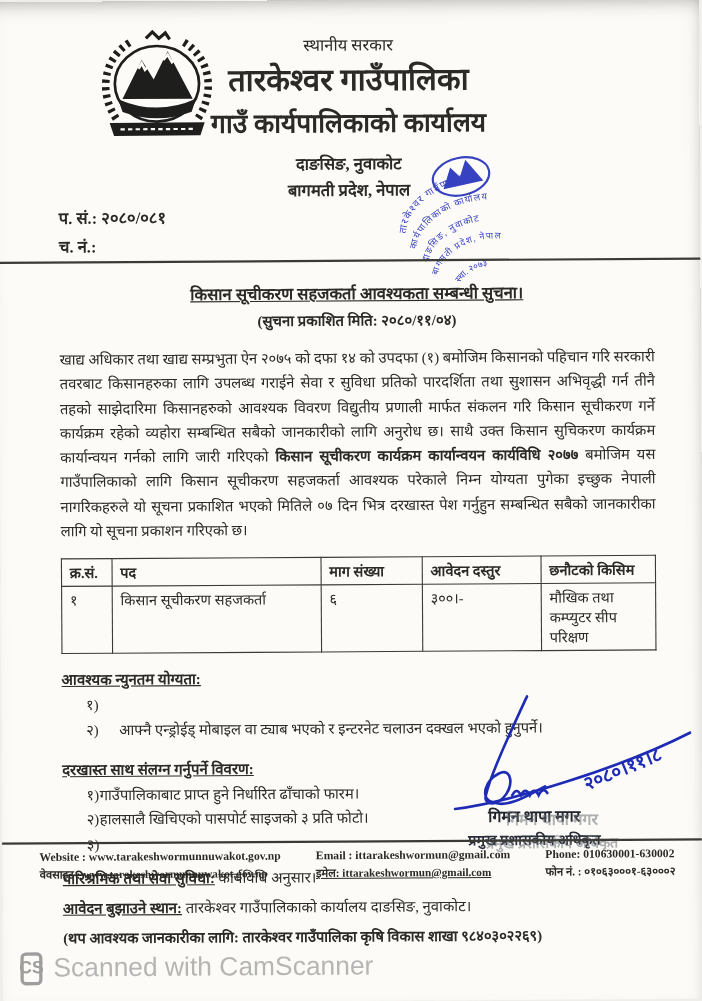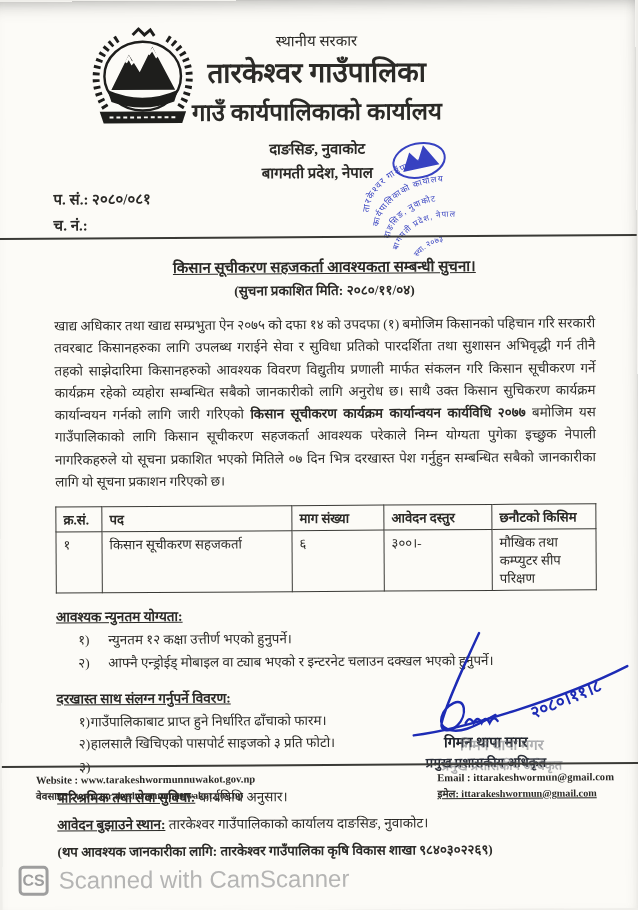--- a/index.html
+++ b/index.html
@@ -59,21 +59,21 @@
   
   .footer { position:absolute; left:0; top:764px; width:100%; }
   .footer .frule { border-top:2px solid #3a3a36; }
   .fcols { display:flex; justify-content:space-between; padding:5px 26px 0 34px; }
   .fcol { font-size:10.6px; font-weight:bold; line-height:1.5; font-family:"Liberation Serif",serif; }
   .fcol .np { font-size:10.2px; }
   .fcol .u { text-decoration:underline; }
   
   .watermark { position:absolute; left:16px; top:864px; display:flex; align-items:center; gap:10px; }
   .cs-badge {
-    width:30px; height:30px; border:3px solid #9e9e9e; border-radius:5px;
+    width:20px; height:30px; border:3px solid #9e9e9e; border-radius:5px;
     color:#9e9e9e; font-family:"Liberation Sans",sans-serif; font-weight:bold;
     font-size:16px; display:flex; align-items:center; justify-content:center;
   }
   .cs-text { font-family:"Liberation Sans",sans-serif; font-size:24px; color:#b5b5b4; }
   .stamp text { font-family:"Liberation Serif",serif; }
 </style>
 </head>
 <body>
 
 <div class="paper">
@@ -154,21 +154,20 @@
         <td>३००।-</td>
         <td>मौखिक तथा कम्प्युटर सीप परिक्षण</td>
       </tr>
     </tbody>
       </table>
 
     <div class="sec-head">आवश्यक न्युनतम योग्यता:</div>
     <div class="olist wide">
       <div class="row">
         <span class="num">१)</span>
-        <span>न्युनतम १२ कक्षा उत्तीर्ण भएको हुनुपर्ने।</span>
       </div>
       <div class="row">
         <span class="num">२)</span>
         <span>आफ्नै एन्ड्रोईड् मोबाइल वा ट्याब भएको र इन्टरनेट चलाउन दक्खल भएको हुनुपर्ने।</span>
       </div>
     </div>
 
     <div class="sec-head">दरखास्त साथ संलग्न गर्नुपर्ने विवरण:</div>
     <div class="olist">
       <div class="row">
@@ -221,20 +220,24 @@
     <div class="frule"></div>
     <div class="fcols">
       <div class="fcol">
         <div>Website : www.tarakeshwormunnuwakot.gov.np</div>
         <div class="np">वेवसाइट : www.tarakeshwormunnuwakot.gov.np</div>
       </div>
       <div class="fcol">
         <div>Email : ittarakeshwormun@gmail.com</div>
         <div class="np u">इमेल: ittarakeshwormun@gmail.com</div>
       </div>
+      <div class="fcol">
+        <div>Phone: 010630001-630002</div>
+        <div class="np">फोन नं. : ०१०६३०००१-६३०००२</div>
+      </div>
     </div>
   </div>
 
   <div class="watermark">
     <div class="cs-badge">CS</div>
     <div class="cs-text">Scanned with CamScanner</div>
   </div>
 
 </div>
 

